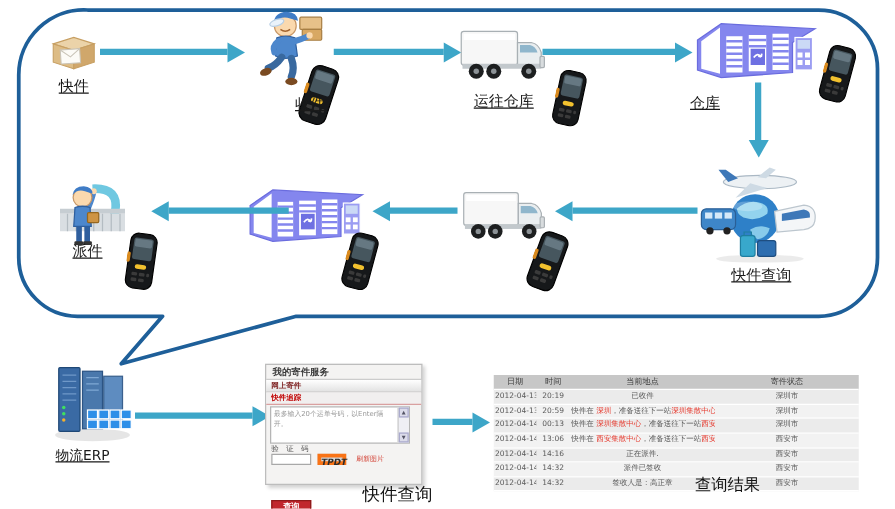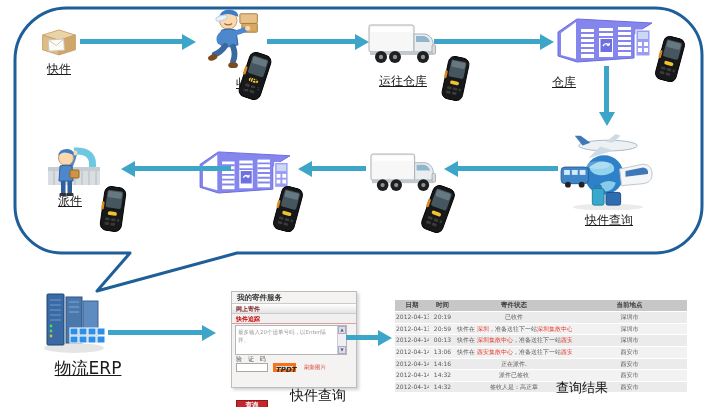--- a/index.html
+++ b/index.html
@@ -13,21 +13,21 @@
   
   .arrow{position:absolute;height:5px;background:#3DA6C8;}
   .arrow.right::after{content:"";position:absolute;left:100%;top:50%;transform:translateY(-50%);
     border-left:14px solid #3DA6C8;border-top:8px solid transparent;border-bottom:8px solid transparent;}
   .arrow.left::after{content:"";position:absolute;right:100%;top:50%;transform:translateY(-50%);
     border-right:14px solid #3DA6C8;border-top:8px solid transparent;border-bottom:8px solid transparent;}
   .arrow.down{width:5px;}
   .arrow.down::after{content:"";position:absolute;top:100%;left:50%;transform:translateX(-50%);
     border-top:14px solid #3DA6C8;border-left:8px solid transparent;border-right:8px solid transparent;}
   
-  .form-panel{position:absolute;left:231px;top:291px;width:124px;height:95px;background:#F4F3F2;
+  .form-panel{position:absolute;left:212px;top:291px;width:124px;height:95px;background:#F4F3F2;
     border:1px solid #BDBDBD;box-shadow:2px 2px 3px rgba(0,0,0,.18);font-size:6px;}
   .fp-title{height:11px;line-height:12px;padding-left:5px;font-size:7.5px;font-weight:bold;color:#3a3a3a;}
   .fp-tab{height:9px;line-height:9px;padding-left:4px;background:linear-gradient(#ffffff,#e3e3e3);
     border-top:1px solid #ccc;border-bottom:1px solid #ccc;color:#7d1f1f;font-weight:bold;font-size:6px;cursor:pointer;}
   .fp-section{height:9px;line-height:9px;padding-left:4px;background:#F1EFEF;border-bottom:1px solid #D9A0A0;
     color:#C00000;font-weight:bold;font-size:6px;cursor:pointer;}
   .fp-textarea{position:absolute;left:3px;top:33px;width:110px;height:28px;background:#fff;
     border:1px solid #B5B5B5;}
   .fp-hint{padding:2px 10px 0 2px;font-size:5.5px;color:#999;line-height:1.5;}
   .fp-scrollbar{position:absolute;right:0;top:0;width:8px;height:100%;background:#EFEFF4;border-left:1px solid #CCC;}
@@ -39,21 +39,21 @@
     box-sizing:border-box;font-size:6px;padding:0 1px;}
   .fp-captcha{position:absolute;left:41px;top:71px;width:23px;height:9px;background:#D7D7D7;border:3px solid #f97316;
     box-sizing:border-box;text-align:center;line-height:8px;font-size:7px;font-weight:bold;font-style:italic;color:#2b2b2b;}
   .fp-refresh{position:absolute;left:72px;top:72px;font-size:5.5px;color:#D23B2E;cursor:pointer;}
   .fp-submit{position:absolute;left:4px;top:83px;width:30px;height:9.5px;background:#C1272D;border:1px solid #8E1A1A;
     color:#fff;font-size:6.5px;font-weight:bold;text-align:center;line-height:9px;cursor:pointer;margin-top:25px;}
   
   .rtable{position:absolute;left:395px;top:300px;width:292px;font-size:6px;color:#5a5a5a;}
   .rt-row{display:grid;grid-template-columns:34px 27px 116px 115px;border-bottom:1px solid #fff;background:#EBEBEB;}
   .rt-row:nth-child(odd){background:#F2F2F2;}
-  .rt-row.rt-head{background:#C7C7C7;font-weight:bold;color:#3d3d3d;font-size:6.5px;}
+  .rt-row.rt-head{background:#C7C7C7;font-weight:normal;color:#3d3d3d;font-size:6.5px;}
   .rt-cell{padding:2px 1px;text-align:center;white-space:nowrap;overflow:hidden;line-height:1.1;}
   .rt-cell .red{color:#E5372B;}
 </style>
 </head>
 <body>
 
 <div class="stage">
 
   <svg width="0" height="0" style="position:absolute">
     <defs>
@@ -256,21 +256,21 @@
       <rect x="30" y="36" width="8" height="7"></rect>
         <rect x="39" y="36" width="8" height="7"></rect>
       <rect x="48" y="36" width="8" height="7"></rect>
         <rect x="57" y="36" width="8" height="7"></rect>
       <rect x="30" y="44" width="8" height="7"></rect>
         <rect x="39" y="44" width="8" height="7"></rect>
       <rect x="48" y="44" width="8" height="7"></rect>
         <rect x="57" y="44" width="8" height="7"></rect>
     </g>
   </svg>
-  <div class="nlabel" style="left:40px;top:357px;width:96px;font-size:17px">物流ERP</div>
+  <div class="nlabel" style="left:18px;top:357px;width:96px;font-size:11px">物流ERP</div>
 
   <div class="arrow right" style="left:108px;top:330px;width:94px"></div>
 
   <div class="form-panel">
     <div class="fp-title">我的寄件服务</div>
     <div class="fp-tab">网上寄件</div>
     <div class="fp-section">快件追踪</div>
     <div class="fp-textarea">
       <div class="fp-hint">最多输入20个运单号码，以Enter隔开。</div>
       <div class="fp-scrollbar">
@@ -285,22 +285,22 @@
     <div class="fp-submit">查询</div>
   </div>
   <div class="caption" style="left:234px;top:387px;width:112px">快件查询</div>
 
   <div class="arrow right" style="left:346px;top:335px;width:32px"></div>
 
   <div class="rtable">
       <div class="rt-row rt-head">
         <div class="rt-cell">日期</div>
         <div class="rt-cell">时间</div>
+        <div class="rt-cell">当前地点</div>
         <div class="rt-cell">寄件状态</div>
-        <div class="rt-cell">当前地点</div>
       </div>
       <div class="rt-row">
         <div class="rt-cell">2012-04-13</div>
         <div class="rt-cell">20:19</div>
         <div class="rt-cell"><span>已收件</span></div>
         <div class="rt-cell">深圳市</div>
       </div>
       <div class="rt-row">
         <div class="rt-cell">2012-04-13</div>
         <div class="rt-cell">20:59</div>

